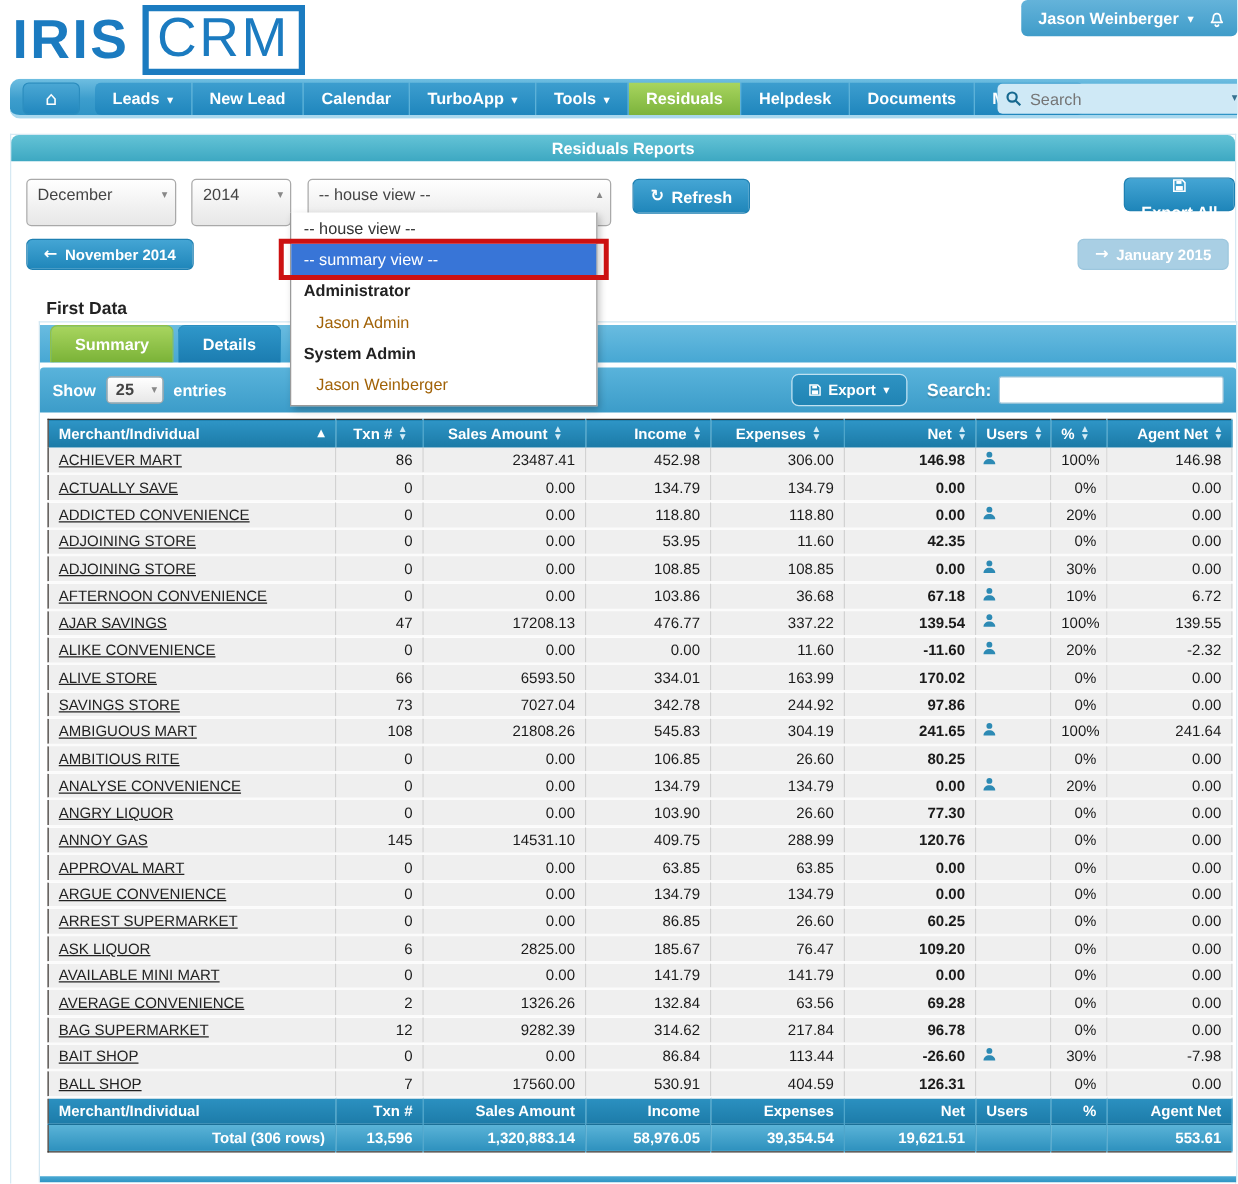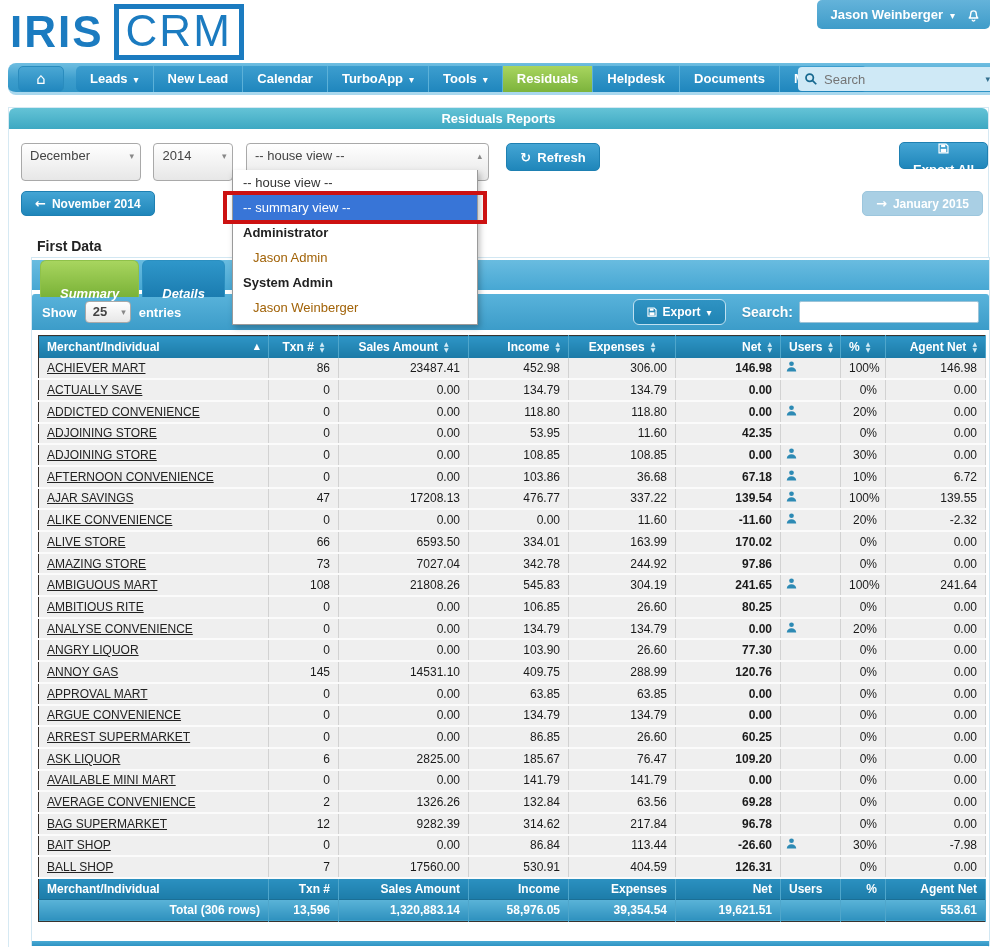--- a/index.html
+++ b/index.html
@@ -63,23 +63,23 @@
   .btn-prev { margin-left:12px; height:25px; font-size:12px; }
   .btn-next { position:absolute; right:5px; top:0; height:25px; font-size:12px;
               background:#a9cfe4; border:1px solid #9cc6dd; color:#fff; }
 
   .section-title { margin:22px 0 0 28px; font-size:14px; font-weight:bold; color:#222; line-height:17px; }
 
   .inner-panel { position:relative; margin:2px 0 0 22px; width:959px; height:689px;
                  border:1px solid #d2e7f2; border-bottom:none; background:#fff; overflow:hidden; }
   .tabs { display:flex; height:30px; margin-top:2px; padding-left:8px;
           background:linear-gradient(#69bce0,#47a7d3); }
-  .tab { height:30px; line-height:30px; padding:18px 19px; margin-right:3px; border-radius:6px 6px 0 0;
+  .tab { height:30px; line-height:30px; padding:0 19px; margin-right:3px; border-radius:6px 6px 0 0;
          color:#fff; font-weight:bold; font-size:13px; cursor:pointer;
-         background:linear-gradient(#2f97ca,#1b7cb0); border:1px solid #2b8fc0; border-bottom:none;font-style:italic; }
+         background:linear-gradient(#2f97ca,#1b7cb0); border:1px solid #2b8fc0; border-bottom:none; }
   .tab.active { background:linear-gradient(#a8d55f,#7ab237); border-color:#8fc14a; }
 
   .controls { display:flex; align-items:center; height:36px; margin-top:4px; padding:0 10px;
               background:linear-gradient(#59b3db,#3c9cc9); border-radius:3px 3px 0 0;
               color:#fff; font-weight:bold; font-size:13px; }
   .show-select { width:46px; height:22px; line-height:20px; margin:0 8px; padding:0 16px 0 7px; }
   .show-select .fs-arrow { line-height:21px; right:4px; }
   .btn-export { margin-left:auto; height:26px; font-size:12px; border:1px solid #bfe0f0;
                 background:linear-gradient(#2f93c3,#2084b4); border-radius:6px; }
   .search-label { margin:0 6px 0 16px; font-size:14px; text-shadow:0 1px 1px rgba(0,0,0,.15); }
@@ -487,21 +487,21 @@
             <td class="num">66</td>
             <td class="num">6593.50</td>
             <td class="num">334.01</td>
             <td class="num">163.99</td>
             <td class="num net">170.02</td>
             <td class="users"></td>
             <td class="num">0%</td>
             <td class="num">0.00</td>
           </tr>
           <tr class="data-row">
-            <td class="c-name"><a href="#">AMAZING STORE</a></td>
+            <td class="c-name"><a href="#">SAVINGS STORE</a></td>
             <td class="num">73</td>
             <td class="num">7027.04</td>
             <td class="num">342.78</td>
             <td class="num">244.92</td>
             <td class="num net">97.86</td>
             <td class="users"></td>
             <td class="num">0%</td>
             <td class="num">0.00</td>
           </tr>
           <tr class="data-row">

